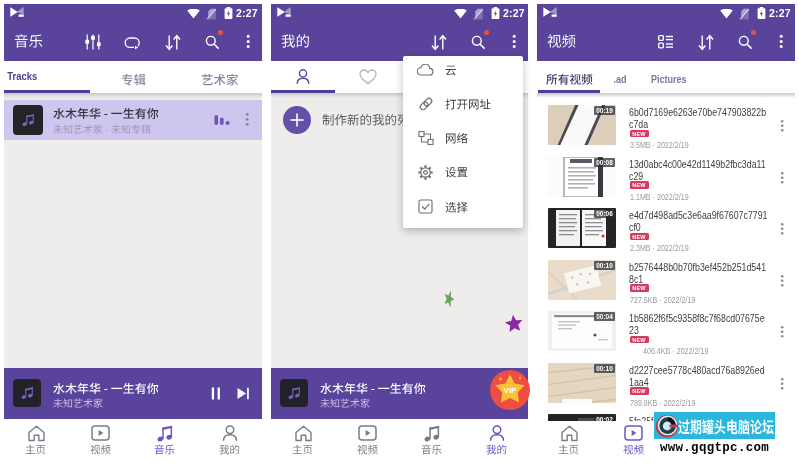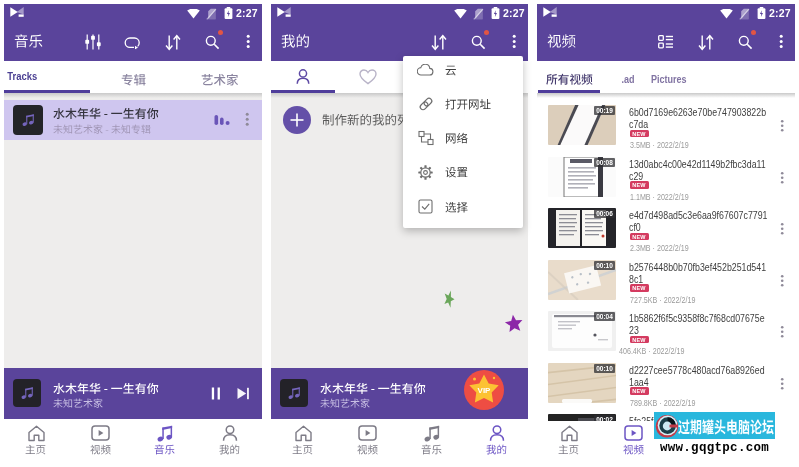--- a/index.html
+++ b/index.html
@@ -407,21 +407,21 @@
         <path transform="translate(0,12.0)" d="M0.8 -7.1V-6H3.5C3 -3.7 1.8 -2 0.4 -1C0.6 -0.8 1.1 -0.4 1.3 -0.1C3 -1.3 4.3 -3.7 4.9 -6.9L4.2 -7.2L4 -7.1ZM9.7 -7.9C9.2 -7.1 8.3 -6.2 7.5 -5.4C7.2 -6 6.9 -6.6 6.6 -7.2V-10.1H5.4V-0.5C5.4 -0.3 5.4 -0.2 5.2 -0.2C5 -0.2 4.3 -0.2 3.6 -0.2C3.8 0.1 4 0.7 4.1 1C5 1 5.7 1 6.1 0.8C6.5 0.6 6.6 0.2 6.6 -0.5V-4.9C7.7 -2.8 9.1 -1.1 10.9 -0.2C11.1 -0.5 11.5 -1 11.7 -1.2C10.3 -1.9 9 -3.1 8 -4.5C8.9 -5.2 9.9 -6.3 10.8 -7.2ZM17.4 -10.1V-7.2H12.8V-6.1H16.9C15.9 -4.1 14.1 -2.2 12.3 -1.2C12.5 -0.9 12.9 -0.5 13.1 -0.2C14.7 -1.2 16.3 -2.9 17.4 -4.8V1H18.6V-4.9C19.7 -3 21.3 -1.2 22.9 -0.2C23.1 -0.6 23.4 -1 23.7 -1.2C21.9 -2.2 20.1 -4.2 19.1 -6.1H23.2V-7.2H18.6V-10.1ZM24.5 -2.8V-1.7H30V1H31.2V-1.7H35.5V-2.8H31.2V-4.9H34.6V-6H31.2V-7.6H34.9V-8.7H27.9C28 -9.1 28.2 -9.5 28.3 -9.9L27.2 -10.2C26.6 -8.6 25.7 -7 24.5 -6.1C24.8 -5.9 25.3 -5.5 25.5 -5.3C26.1 -5.9 26.7 -6.7 27.3 -7.6H30V-6H26.5V-2.8ZM27.6 -2.8V-4.9H30V-2.8ZM42.3 -10V-7.6C41.6 -7.4 40.9 -7.2 40.2 -7C40.4 -6.8 40.6 -6.4 40.7 -6.1C41.2 -6.3 41.8 -6.4 42.3 -6.6V-5.8C42.3 -4.7 42.6 -4.3 43.9 -4.3C44.2 -4.3 45.6 -4.3 45.9 -4.3C46.9 -4.3 47.2 -4.8 47.4 -6.2C47.1 -6.3 46.6 -6.4 46.4 -6.6C46.3 -5.5 46.2 -5.3 45.8 -5.3C45.5 -5.3 44.3 -5.3 44.1 -5.3C43.5 -5.3 43.5 -5.4 43.5 -5.8V-6.9C44.8 -7.4 46.1 -7.9 47.1 -8.5L46.2 -9.4C45.5 -8.9 44.5 -8.5 43.5 -8V-10ZM39.8 -10.2C39 -8.9 37.8 -7.7 36.5 -6.9C36.7 -6.7 37.1 -6.3 37.3 -6C37.7 -6.3 38.1 -6.7 38.6 -7.1V-4H39.7V-8.2C40.1 -8.7 40.5 -9.2 40.8 -9.8ZM36.6 -2.7V-1.6H41.4V1H42.6V-1.6H47.4V-2.7H42.6V-4.1H41.4V-2.7ZM51.3 -2.9H54.4V-3.9H51.3ZM58.2 -5.3V-4.1H69.2V-5.3ZM72.4 -10C72 -8.3 71.2 -6.6 70.2 -5.6C70.5 -5.4 71 -5.1 71.2 -4.9C71.7 -5.4 72.1 -6 72.4 -6.8H75.1V-4.3H71.7V-3.3H75.1V-0.5H70.3V0.6H81.1V-0.5H76.3V-3.3H80.1V-4.3H76.3V-6.8H80.5V-7.9H76.3V-10.1H75.1V-7.9H72.9C73.2 -8.4 73.4 -9.1 73.6 -9.7ZM86.2 -10.1C86.1 -9.6 85.9 -9.1 85.7 -8.6H82.4V-7.5H85.3C84.5 -6 83.4 -4.7 82.1 -3.7C82.3 -3.5 82.7 -3.1 82.8 -2.9C83.5 -3.4 84.1 -3.9 84.6 -4.6V1H85.8V-1.3H90.5V-0.3C90.5 -0.1 90.4 -0.1 90.2 -0.1C90 -0.1 89.3 -0.1 88.6 -0.1C88.7 0.2 88.9 0.7 88.9 1C90 1 90.6 1 91.1 0.8C91.5 0.6 91.6 0.3 91.6 -0.3V-6.4H85.9C86.1 -6.7 86.3 -7.1 86.5 -7.5H93V-8.6H87C87.1 -9 87.3 -9.4 87.4 -9.9ZM85.8 -3.4H90.5V-2.3H85.8ZM85.8 -4.3V-5.4H90.5V-4.3ZM98.9 -4.9C98.6 -3.5 98.1 -2.1 97.4 -1.2C97.6 -1.1 98.1 -0.8 98.3 -0.6C99 -1.6 99.7 -3.1 100 -4.7ZM102.7 -4.7C103.3 -3.4 103.9 -1.7 104.1 -0.6L105.1 -1C105 -2.1 104.4 -3.7 103.7 -5ZM99.2 -10.1C98.8 -8.4 98.1 -6.7 97.2 -5.6C97.4 -5.4 97.9 -5.1 98.1 -4.8C98.5 -5.4 98.9 -6.1 99.3 -6.8H100.9V-0.3C100.9 -0.2 100.8 -0.1 100.7 -0.1C100.5 -0.1 100 -0.1 99.5 -0.1C99.6 0.2 99.8 0.7 99.9 1C100.6 1 101.2 1 101.5 0.8C101.9 0.6 102 0.3 102 -0.3V-6.8H104C103.9 -6.3 103.8 -5.7 103.8 -5.3L104.7 -5.1C104.9 -5.8 105.1 -6.8 105.3 -7.8L104.5 -7.9L104.3 -7.9H99.7C99.9 -8.5 100.2 -9.2 100.3 -9.8ZM96.7 -10.1C96.1 -8.3 95 -6.6 93.8 -5.4C94 -5.1 94.4 -4.5 94.5 -4.3C94.8 -4.6 95.2 -5.1 95.5 -5.5V1H96.6V-7.2C97.1 -8 97.5 -8.9 97.8 -9.8Z" fill="#fff"></path>
       </svg>
     </div>
 
 <div class="abs" style="left:49px;top:392.5px;">
       <svg width="52" height="14" viewBox="0 0 52 14" style="display:block;overflow:visible">
         <path transform="translate(0,10.0)" d="M4.6 -8.4V-6.8H1.3V-6H4.6V-4.3H0.6V-3.6H4.2C3.3 -2.3 1.7 -1 0.3 -0.4C0.5 -0.2 0.8 0.1 0.9 0.2C2.2 -0.4 3.6 -1.6 4.6 -3V0.8H5.4V-3C6.4 -1.7 7.8 -0.4 9.1 0.2C9.2 0.1 9.5 -0.2 9.7 -0.4C8.3 -1 6.7 -2.3 5.8 -3.6H9.4V-4.3H5.4V-6H8.7V-6.8H5.4V-8.4ZM15.5 -7.5V0.5H16.2V-0.3H18.3V0.4H19.1V-7.5ZM16.2 -1V-6.8H18.3V-1ZM11.6 -8.4C11.3 -7.2 10.9 -6 10.3 -5.2C10.5 -5.1 10.8 -4.9 10.9 -4.8C11.2 -5.2 11.5 -5.8 11.8 -6.4H12.5V-4.7V-4.4H10.4V-3.6H12.5C12.3 -2.3 11.9 -0.9 10.3 0.2C10.5 0.3 10.8 0.6 10.9 0.8C12 -0.1 12.6 -1.1 12.9 -2.2C13.5 -1.6 14.3 -0.6 14.6 -0.1L15.1 -0.8C14.8 -1.1 13.6 -2.5 13.1 -3C13.2 -3.2 13.2 -3.4 13.2 -3.6H15.2V-4.4H13.3L13.3 -4.7V-6.4H14.9V-7.1H12C12.1 -7.5 12.2 -7.9 12.3 -8.3ZM21.5 -5V-4.3H26C21.9 -1.8 21.7 -1.2 21.7 -0.6C21.7 0.1 22.3 0.5 23.5 0.5H27.8C28.8 0.5 29.2 0.2 29.3 -1.4C29.1 -1.5 28.8 -1.6 28.6 -1.7C28.5 -0.4 28.4 -0.2 27.8 -0.2H23.4C22.8 -0.2 22.5 -0.3 22.5 -0.6C22.5 -1 22.8 -1.6 27.8 -4.5C27.9 -4.5 27.9 -4.6 28 -4.6L27.4 -5L27.3 -5ZM26.3 -8.4V-7.3H23.6V-8.4H22.9V-7.3H20.6V-6.6H22.9V-5.7H23.6V-6.6H26.3V-5.7H27.1V-6.6H29.3V-7.3H27.1V-8.4ZM36.1 -7.8C36.7 -7.3 37.5 -6.7 37.9 -6.3L38.4 -6.8C38 -7.2 37.2 -7.8 36.6 -8.2ZM34.6 -8.4V-5.9H30.7V-5.1H34.4C33.5 -3.5 31.9 -1.8 30.4 -1C30.5 -0.8 30.8 -0.6 30.9 -0.4C32.3 -1.1 33.6 -2.5 34.6 -4V0.8H35.4V-4.4C36.4 -2.8 37.8 -1.3 39 -0.4C39.2 -0.6 39.4 -0.9 39.6 -1.1C38.3 -1.9 36.7 -3.6 35.7 -5.1H39.3V-5.9H35.4V-8.4ZM44.2 -8.2C44.4 -8 44.5 -7.8 44.6 -7.5H40.8V-5.4H41.6V-6.8H48.5V-5.4H49.2V-7.5H45.5C45.4 -7.8 45.2 -8.2 45 -8.5ZM47.9 -4.8C47.3 -4.3 46.5 -3.6 45.7 -3.1C45.5 -3.7 45.1 -4.2 44.7 -4.7C44.9 -4.8 45.2 -5 45.4 -5.2H47.9V-5.9H42.1V-5.2H44.4C43.4 -4.6 42 -4 40.8 -3.7C40.9 -3.6 41.1 -3.3 41.2 -3.1C42.2 -3.4 43.2 -3.8 44.1 -4.3C44.3 -4.2 44.5 -4 44.6 -3.7C43.7 -3.1 42 -2.4 40.8 -2.1C40.9 -1.9 41.1 -1.7 41.2 -1.5C42.4 -1.9 43.9 -2.6 44.9 -3.2C45 -3 45.1 -2.8 45.2 -2.5C44.2 -1.6 42.2 -0.7 40.6 -0.3C40.8 -0.1 40.9 0.1 41 0.3C42.4 -0.1 44.2 -1 45.3 -1.8C45.4 -1 45.2 -0.3 44.9 -0.1C44.7 0.1 44.5 0.1 44.3 0.1C44.1 0.1 43.7 0.1 43.4 0.1C43.5 0.3 43.5 0.6 43.6 0.8C43.9 0.8 44.2 0.8 44.4 0.8C44.9 0.8 45.1 0.7 45.5 0.4C46 0 46.2 -1.2 45.9 -2.5L46.4 -2.8C46.9 -1.4 47.9 -0.2 49.2 0.4C49.3 0.2 49.5 -0.1 49.7 -0.2C48.4 -0.7 47.4 -1.9 47 -3.2C47.5 -3.6 48.1 -4 48.5 -4.3Z" fill="#c8bfe4"></path>
       </svg>
     </div>
 
-<div class="abs" style="left:193px;top:366px;text-align:center;">
+<div class="abs" style="left:219px;top:366px;text-align:center;">
       <svg width="40" height="40" viewBox="0 0 40 40" style="display:block">
         <circle cx="20" cy="20" r="20" fill="#ee4d43"></circle>
         <polygon points="20.0,4.5 24.7,13.5 34.7,15.2 27.7,22.5 29.1,32.5 20.0,28.1 10.9,32.5 12.3,22.5 5.3,15.2 15.3,13.5" fill="#fcc233"></polygon>
         <circle cx="10.5" cy="9" r="1.5" fill="#fcc233"></circle>
         <circle cx="30" cy="8" r="1.2" fill="#fcc233"></circle>
         <text x="20" y="23" font-family="Liberation Sans" font-size="8" font-weight="bold" fill="#fff" text-anchor="middle">VIP</text>
       </svg>
     </div>
 
 <div class="abs" style="left:0;top:414.5px;width:100%;height:42.5px;background:#fff"></div>
@@ -649,21 +649,21 @@
     </div>
 
 <div class="abs" style="left:0;top:57px;width:100%;height:32px;background:#fff"></div>
 
 <div class="abs" style="left:9px;top:68.3px;">
       <svg width="48" height="16" viewBox="0 0 48 16" style="display:block;overflow:visible">
         <path transform="translate(0,11.7)" d="M6.2 -8.7V-4.9C6.2 -3.3 6.1 -1.2 4.6 0.3C4.9 0.4 5.3 0.8 5.5 1C7.1 -0.5 7.4 -3 7.4 -4.9H8.9V0.9H10V-4.9H11.3V-5.9H7.4V-7.9C8.7 -8.1 10.1 -8.4 11.1 -8.8L10.3 -9.7C9.3 -9.3 7.7 -9 6.2 -8.7ZM2.2 -4.3V-4.6V-5.9H4.2V-4.3ZM5.1 -9.6C4.1 -9.2 2.5 -8.9 1.1 -8.8V-4.6C1.1 -3.1 1 -1.1 0.3 0.3C0.5 0.4 1 0.8 1.2 1C1.8 -0.1 2.1 -1.8 2.1 -3.3H5.3V-6.9H2.2V-7.9C3.4 -8.1 4.8 -8.3 5.8 -8.7ZM16.1 -9.9C16 -9.4 15.8 -8.9 15.6 -8.4H12.4V-7.4H15.2C14.4 -5.9 13.4 -4.6 12.1 -3.7C12.3 -3.5 12.6 -3.1 12.8 -2.8C13.5 -3.3 14.1 -3.8 14.6 -4.4V1H15.7V-1.3H20.3V-0.3C20.3 -0.1 20.2 -0.1 20 -0.1C19.8 -0.1 19.1 -0.1 18.4 -0.1C18.6 0.2 18.7 0.7 18.8 1C19.8 1 20.4 1 20.8 0.8C21.3 0.6 21.4 0.3 21.4 -0.3V-6.2H15.8C16 -6.6 16.2 -7 16.4 -7.4H22.7V-8.4H16.8C17 -8.8 17.1 -9.2 17.3 -9.6ZM15.7 -3.3H20.3V-2.2H15.7ZM15.7 -4.2V-5.2H20.3V-4.2ZM28.6 -9.3V-3.1H29.6V-8.4H33V-3.1H34.1V-9.3ZM30.8 -7.6V-5.5C30.8 -3.6 30.4 -1.4 27.5 0.2C27.7 0.3 28 0.8 28.2 1C29.8 0.2 30.7 -1 31.2 -2.1V-0.3C31.2 0.6 31.6 0.8 32.4 0.8H33.4C34.5 0.8 34.6 0.3 34.7 -1.5C34.5 -1.6 34.1 -1.7 33.8 -1.9C33.8 -0.3 33.7 0 33.4 0H32.6C32.3 0 32.2 -0.1 32.2 -0.4V-3.2H31.6C31.8 -4 31.8 -4.8 31.8 -5.4V-7.6ZM25.1 -9.4C25.5 -8.9 25.9 -8.3 26.1 -7.9H24.1V-6.9H26.8C26.1 -5.5 24.9 -4.1 23.8 -3.3C23.9 -3.1 24.2 -2.5 24.3 -2.2C24.7 -2.5 25.1 -2.9 25.5 -3.3V1H26.5V-3.9C26.9 -3.4 27.3 -2.8 27.5 -2.4L28.2 -3.3C28 -3.6 27.2 -4.5 26.8 -4.9C27.3 -5.7 27.8 -6.6 28.1 -7.5L27.5 -7.9L27.3 -7.9H26.2L27 -8.4C26.8 -8.8 26.4 -9.4 25.9 -9.9ZM43.2 -5.7C43.2 -1.8 43.1 -0.5 40.3 0.2C40.5 0.4 40.8 0.8 40.9 1C43.9 0.2 44.1 -1.5 44.1 -5.7ZM43.6 -0.9C44.4 -0.3 45.3 0.5 45.8 1L46.5 0.3C46 -0.2 45 -1 44.2 -1.5ZM36.5 -4.7C36.3 -3.8 35.9 -2.9 35.5 -2.4C35.7 -2.2 36.1 -2 36.3 -1.9C36.7 -2.5 37.2 -3.5 37.4 -4.5ZM41.4 -7.1V-1.6H42.3V-6.3H45V-1.6H46V-7.1H43.9L44.3 -8.2H46.3V-9.2H41.1V-8.2H43.3C43.2 -7.9 43 -7.5 42.9 -7.1ZM40 -4.5C39.8 -3.5 39.4 -2.7 38.9 -2V-5.3H41V-6.3H39.1V-7.6H40.7V-8.5H39.1V-9.9H38.1V-6.3H37.2V-8.9H36.3V-6.3H35.5V-5.3H37.9V-1.8H38.7C38 -0.9 37 -0.2 35.6 0.2C35.8 0.4 36 0.7 36.1 1C38.9 0.1 40.3 -1.5 40.9 -4.3Z" fill="#473d70"></path>
       </svg>
     </div>
 
-<div class="abs" style="left:70px;top:69px;margin-left:8px;">
+<div class="abs" style="left:70px;top:69px;">
       <div style="width:26px;text-align:center;font:bold 11px 'Liberation Sans',sans-serif;color:#8073a2"><span style="display:inline-block;transform:scaleX(0.82)">.ad</span></div>
     </div>
 
 <div class="abs" style="left:104px;top:69px;">
       <div style="width:55px;text-align:center;font:bold 11px 'Liberation Sans',sans-serif;color:#8073a2"><span style="display:inline-block;transform:scaleX(0.82)">Pictures</span></div>
     </div>
 
 <div class="abs" style="left:1px;top:86px;width:62px;height:3px;background:#4f3d9b"></div>
 
 <div class="abs" style="left:0;top:89px;width:100%;height:5px;background:linear-gradient(#c9c9c9,rgba(200,200,200,0))"></div>
@@ -851,21 +851,21 @@
     </div>
 
 <div class="abs" style="left:92px;top:308px;">
       <div style="width:180px;font:11px 'Liberation Sans',sans-serif;color:#3e3e3e;line-height:12px;transform:scaleX(0.8);transform-origin:0 0;white-space:nowrap">1b5862f6f5c9358f8c7f68cd07675e<br>23</div>
     </div>
 
 <div class="abs" style="left:92.5px;top:331.5px;">
       <div style="width:19px;height:7.5px;background:#d43b60;border-radius:1.5px;font:bold 5.5px 'Liberation Sans',sans-serif;color:#fff;text-align:center;line-height:8px;letter-spacing:0.3px">NEW</div>
     </div>
 
-<div class="abs" style="left:82px;top:341px;">
+<div class="abs" style="left:106px;top:341px;">
       <div style="font:9.5px 'Liberation Sans',sans-serif;color:#9b9b9b;transform:scaleX(0.75);transform-origin:0 0;white-space:nowrap">406.4KB · 2022/2/19</div>
     </div>
 
 <div class="abs" style="left:242.8px;top:321px;">
       <svg width="5" height="16" viewBox="0 0 5 16" style="display:block">
         <circle cx="2.2" cy="2.2" r="1.3" fill="#8f8a99"></circle>
         <circle cx="2.2" cy="6.7" r="1.3" fill="#8f8a99"></circle>
         <circle cx="2.2" cy="11.2" r="1.3" fill="#8f8a99"></circle>
       </svg>
     </div>

